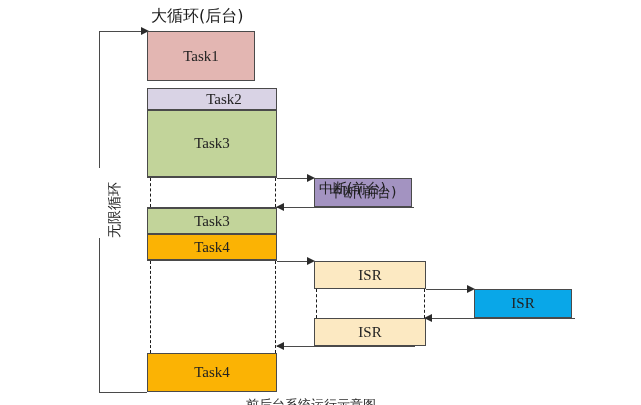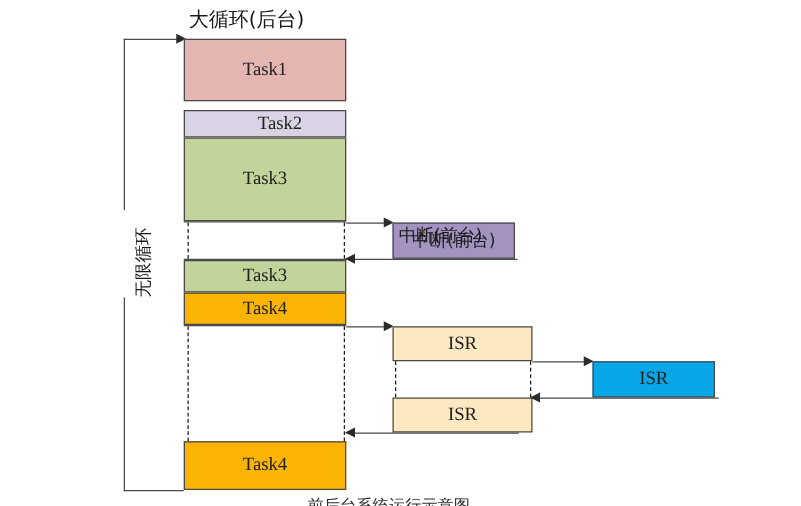--- a/index.html
+++ b/index.html
@@ -82,21 +82,21 @@
   <div class="line hline" style="left:85px; top:31px; width:47px;"></div>
   <div class="arrowhead arrow-right" style="left:127px; top:27px;"></div>
 
   <div class="line vline" style="left:85px; top:31px; height:362px;"></div>
 
   <div class="line hline" style="left:85px; top:392px; width:48px;"></div>
 
   <div style="position:absolute; left:79px; top:168px; width:14px; height:70px; background:#ffffff;"></div>
   <div class="vtext" style="left:92px; top:238px; font-size:14px;">无限循环</div>
 
-  <div class="box" style="left:133px; top:31px; width:130px; height:50px; background:#e3b6b2;">Task1</div>
+  <div class="box" style="left:133px; top:31px; width:108px; height:50px; background:#e3b6b2;">Task1</div>
 
   <div class="box" style="left:133px; top:88px; width:130px; height:22px; background:#d9d3e5;padding-left:24px;">Task2</div>
 
   <div class="box" style="left:133px; top:110px; width:130px; height:67px; background:#c2d49a;">Task3</div>
 
   <div class="line hline" style="left:133px; top:177px; width:130px;"></div>
   <div class="line hline" style="left:133px; top:207px; width:130px;"></div>
   <div class="dashv" style="left:136px; top:178px; height:29px;"></div>
   <div class="dashv" style="left:261px; top:178px; height:29px;"></div>
 

